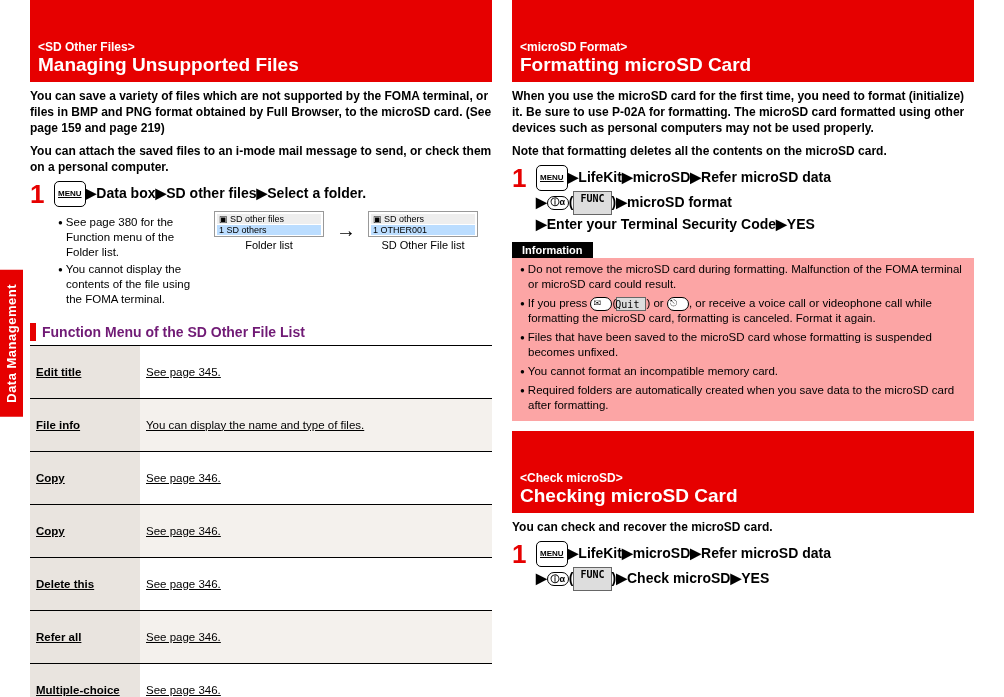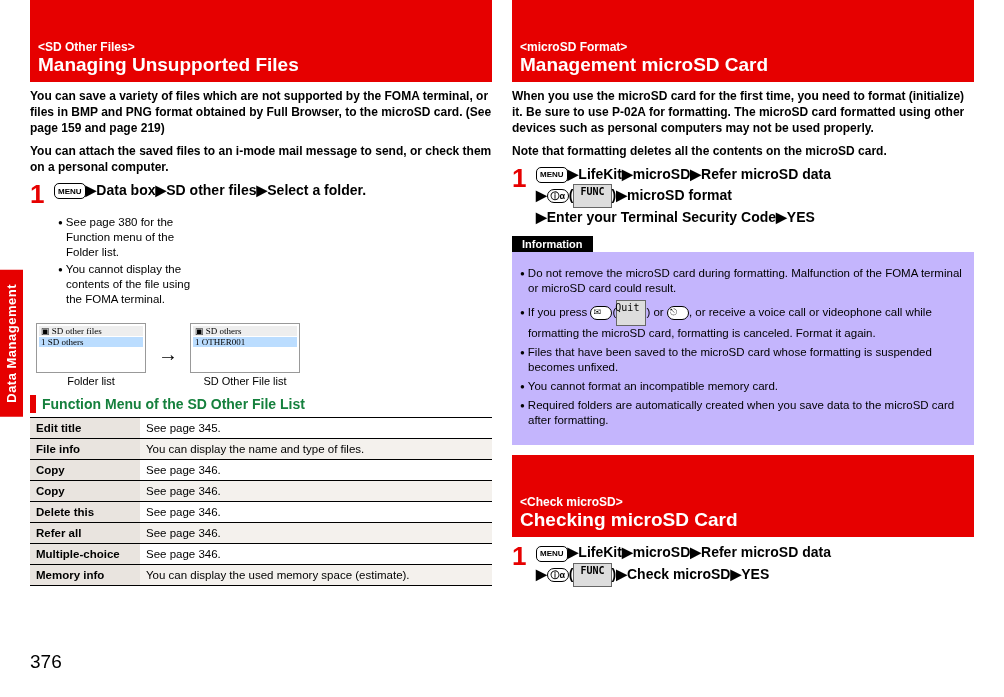--- a/index.html
+++ b/index.html
@@ -8,50 +8,50 @@
   .side-tab { position: absolute; left: 0; top: 270px; background: #e60000; color: #fff; font-weight: bold; writing-mode: vertical-rl; transform: rotate(180deg); padding: 14px 4px; font-size: 13px; letter-spacing: 0.5px; }
   .col { flex: 1; min-width: 0; }
   .section-header { background: #e60000; color: #fff; padding: 4px 8px 6px 8px; margin-bottom: 6px; }
   .section-sub { font-size: 12px; font-weight: bold; margin-top: 36px; }
   .section-title { font-size: 19px; font-weight: bold; }
   .intro { font-weight: bold; font-size: 12px; line-height: 1.35; margin-bottom: 6px; }
   .step { display: flex; gap: 4px; align-items: flex-start; margin-bottom: 4px; }
   .step-num { color: #e60000; font-size: 26px; font-weight: bold; line-height: 1; width: 20px; }
   .step-body { flex: 1; font-weight: bold; font-size: 14px; line-height: 1.4; }
   .arrow { color: #000; font-weight: bold; }
-  .icon-box { display: inline-flex; align-items: center; justify-content: center; border: 1.5px solid #000; border-radius: 5px; padding: 3px 3px; font-size: 8px; font-weight: bold; background: #fff; color:#000; vertical-align: middle; min-width:22px; height:16px; }
+  .icon-box { display: inline-flex; align-items: center; justify-content: center; border: 1.5px solid #000; border-radius: 5px; padding: 12px 3px; font-size: 8px; font-weight: bold; background: #fff; color:#000; vertical-align: middle; min-width:22px; height:16px;text-decoration:underline; }
   .icon-oval { display: inline-flex; align-items:center; justify-content:center; border:1.5px solid #000; border-radius:10px; width:22px; height:14px; font-size:9px; background:#fff; vertical-align:middle;}
   .icon-func { display:inline-block; border:1px solid #666; background:#ddd; padding:0 6px; font-size:10px; font-family:monospace; vertical-align:middle; height:24px; line-height:14px;}
-  .icon-quit { display:inline-block; border:1px solid #666; background:#ddd; padding:0 6px; font-size:10px; font-family:monospace; vertical-align:middle; height:26px; line-height:14px;}
+  .icon-quit { display:inline-block; border:1px solid #666; background:#ddd; padding:0 6px; font-size:10px; font-family:monospace; vertical-align:middle; height:14px; line-height:14px;}
   .icon-blank { display:inline-block; border:1px solid #666; background:#ddd; width:34px; height:12px; vertical-align:middle;}
   .sub-bullets { margin: 4px 0 8px 28px; font-size: 11.5px; }
   .sub-bullets li { list-style: none; text-indent: -8px; padding-left: 8px; margin-bottom: 2px; line-height: 1.3; }
   .sub-bullets li::before { content: "●"; font-size: 8px; margin-right: 3px; position: relative; top: -1px; }
   .screens { display: flex; align-items: center; gap: 12px; margin-left: 6px; }
   .screen { width: 110px; }
-  .screen-img { border: 1px solid #999; background: #fff; font-family: Liberation Serif, serif; font-size: 9px; padding: 2px; height: 50px; }
+  .screen-img { border: 1px solid #999; background: #fff; font-family: Liberation Sans, sans-serif; font-size: 9px; padding: 2px; height: 26px; }
   .screen-img .sbar { background:#eee; padding:0 2px; }
   .screen-img .srow { background:#bdf; padding:0 2px; margin-top:1px; }
   .screen-cap { text-align: center; font-size: 11px; margin-top: 2px; }
   .big-arrow { font-size: 20px; color: #000; }
   .func-header { display:flex; align-items:center; margin:8px 0 4px 0; }
   .func-header .bar { width:6px; height:18px; background:#e60000; margin-right:6px; }
-  .func-header .txt { color:#15803d; font-weight:bold; font-size:14px; }
+  .func-header .txt { color:#701a75; font-weight:bold; font-size:14px; }
   table.menu { width:100%; border-collapse:collapse; font-size:11.5px; }
   table.menu tr { border-top:1px solid #000; border-bottom:1px solid #000; }
-  table.menu td { padding:4px 6px; vertical-align:top; }
+  table.menu td { padding:20px 6px; vertical-align:top;text-decoration:underline; }
   table.menu td.k { background:#e9e4df; font-weight:bold; width:110px; }
   table.menu td.v { background:#fff; }
   table.menu tr:nth-child(even) td.v { background:#f4f1ed; }
   .info-header { background:#000; color:#fff; font-weight:bold; font-size:11px; display:inline-block; padding:2px 10px; }
-  .info-body { background:#c4b5fd; padding:14px 8px; font-size:11.5px; }
+  .info-body { background:#fca5a5; padding:4px 8px; font-size:11.5px; }
   .info-body li { list-style:none; text-indent:-8px; padding-left:8px; margin-bottom:4px; line-height:1.3;}
   .info-body li::before { content:"●"; font-size:8px; margin-right:3px; position:relative; top:-1px;}
   .pagenum { margin: 40px 0 10px 30px; font-size: 19px; }
-  .step-and-images { display:flex; gap:8px; align-items:flex-start;flex-direction:column; }
+  .step-and-images { display:flex; gap:8px; align-items:flex-start; }
   .step-left { width: 170px; }
 </style>
 </head>
 <body>
 
 <div class="page">
   <div class="side-tab">Data Management</div>
 
   <div class="col">
     <div class="section-header">
@@ -133,21 +133,21 @@
             <td class="k">Memory info</td>
             <td class="v">You can display the used memory space (estimate).</td>
           </tr>
     </tbody>
       </table>
   </div>
 
   <div class="col">
     <div class="section-header">
       <div class="section-sub">&lt;microSD Format&gt;</div>
-      <div class="section-title">Management microSD Card</div>
+      <div class="section-title">Formatting microSD Card</div>
     </div>
     <p class="intro">When you use the microSD card for the first time, you need to format (initialize) it. Be sure to use P-02A for formatting. The microSD card formatted using other devices such as personal computers may not be used properly.</p>
     <p class="intro">Note that formatting deletes all the contents on the microSD card.</p>
 
     <div class="step">
       <div class="step-num">1</div>
       <div class="step-body">
         <span class="icon-box">MENU</span><span class="arrow">▶</span><span>LifeKit</span><span class="arrow">▶</span><span>microSD</span><span class="arrow">▶</span><span>Refer microSD data</span><br>
         <span class="arrow">▶</span><span class="icon-oval">ⓘα</span>(<span class="icon-func">FUNC</span>)<span class="arrow">▶</span><span>microSD format</span><br>
         <span class="arrow">▶</span><span>Enter your Terminal Security Code</span><span class="arrow">▶</span><span>YES</span>
@@ -162,20 +162,21 @@
         <li>Files that have been saved to the microSD card whose formatting is suspended becomes unfixed.</li>
         <li>You cannot format an incompatible memory card.</li>
         <li>Required folders are automatically created when you save data to the microSD card after formatting.</li>
       </ul>
     </div>
 
     <div class="section-header" style="margin-top:10px;">
       <div class="section-sub">&lt;Check microSD&gt;</div>
       <div class="section-title">Checking microSD Card</div>
     </div>
+    <p class="intro">You can check and recover the microSD card.</p>
 
     <div class="step">
       <div class="step-num">1</div>
       <div class="step-body">
         <span class="icon-box">MENU</span><span class="arrow">▶</span><span>LifeKit</span><span class="arrow">▶</span><span>microSD</span><span class="arrow">▶</span><span>Refer microSD data</span><br>
         <span class="arrow">▶</span><span class="icon-oval">ⓘα</span>(<span class="icon-func">FUNC</span>)<span class="arrow">▶</span><span>Check microSD</span><span class="arrow">▶</span><span>YES</span>
       </div>
     </div>
   </div>
 </div>

